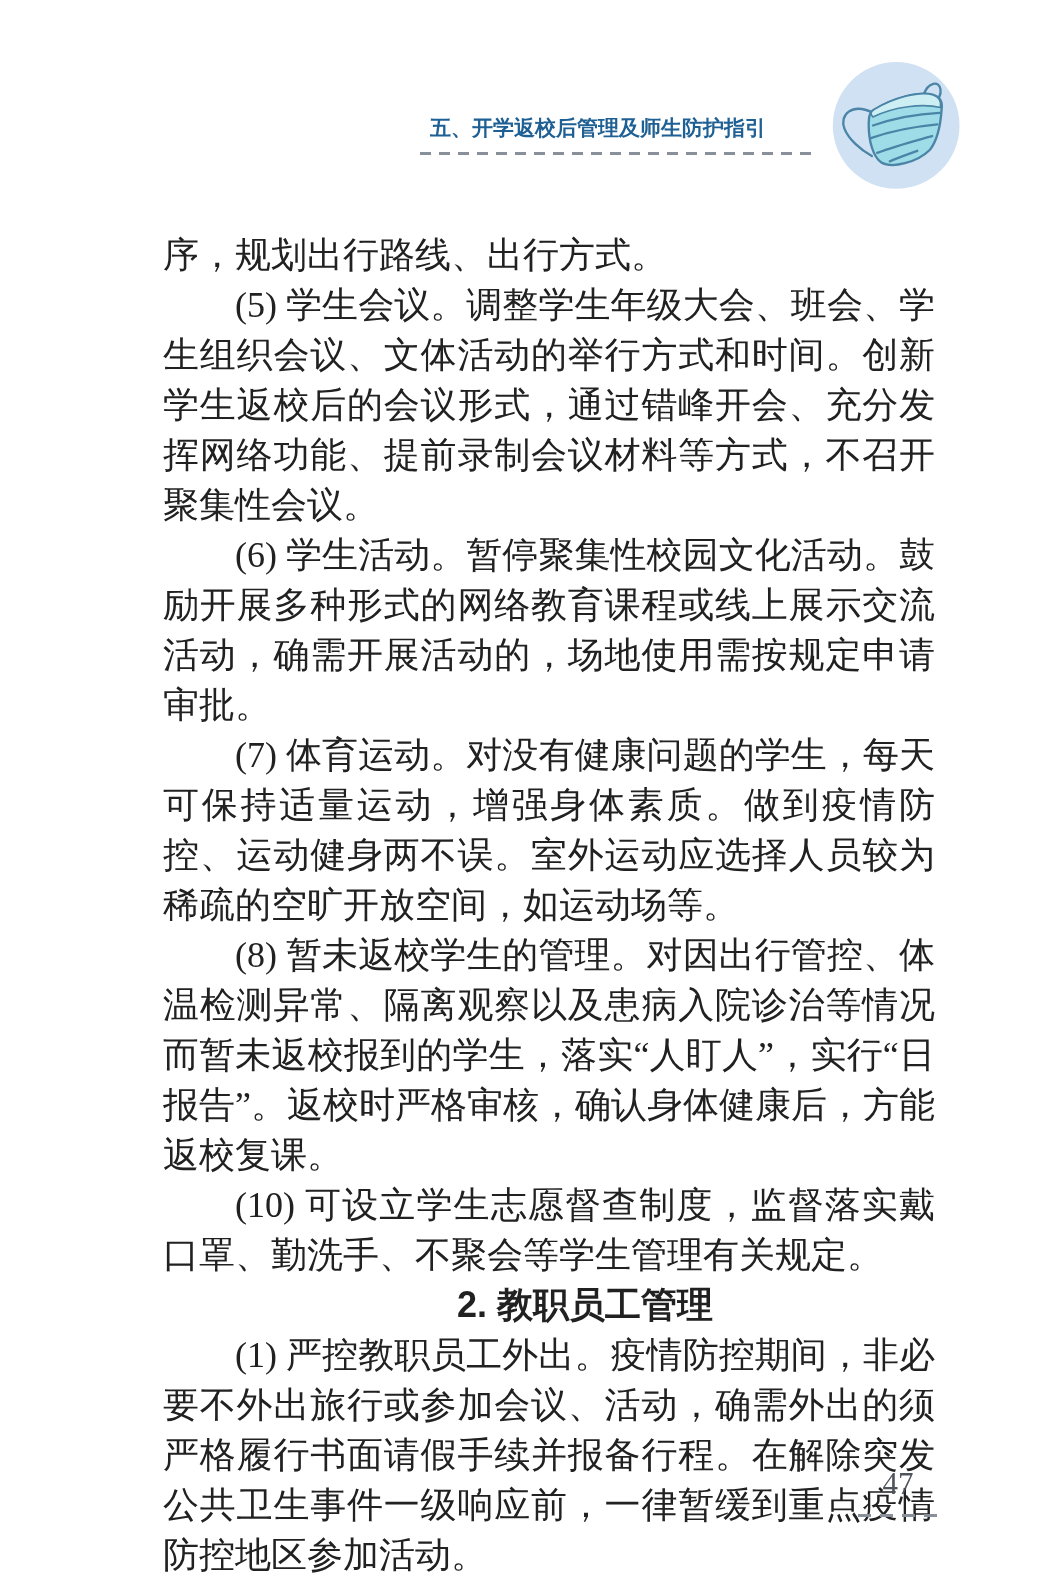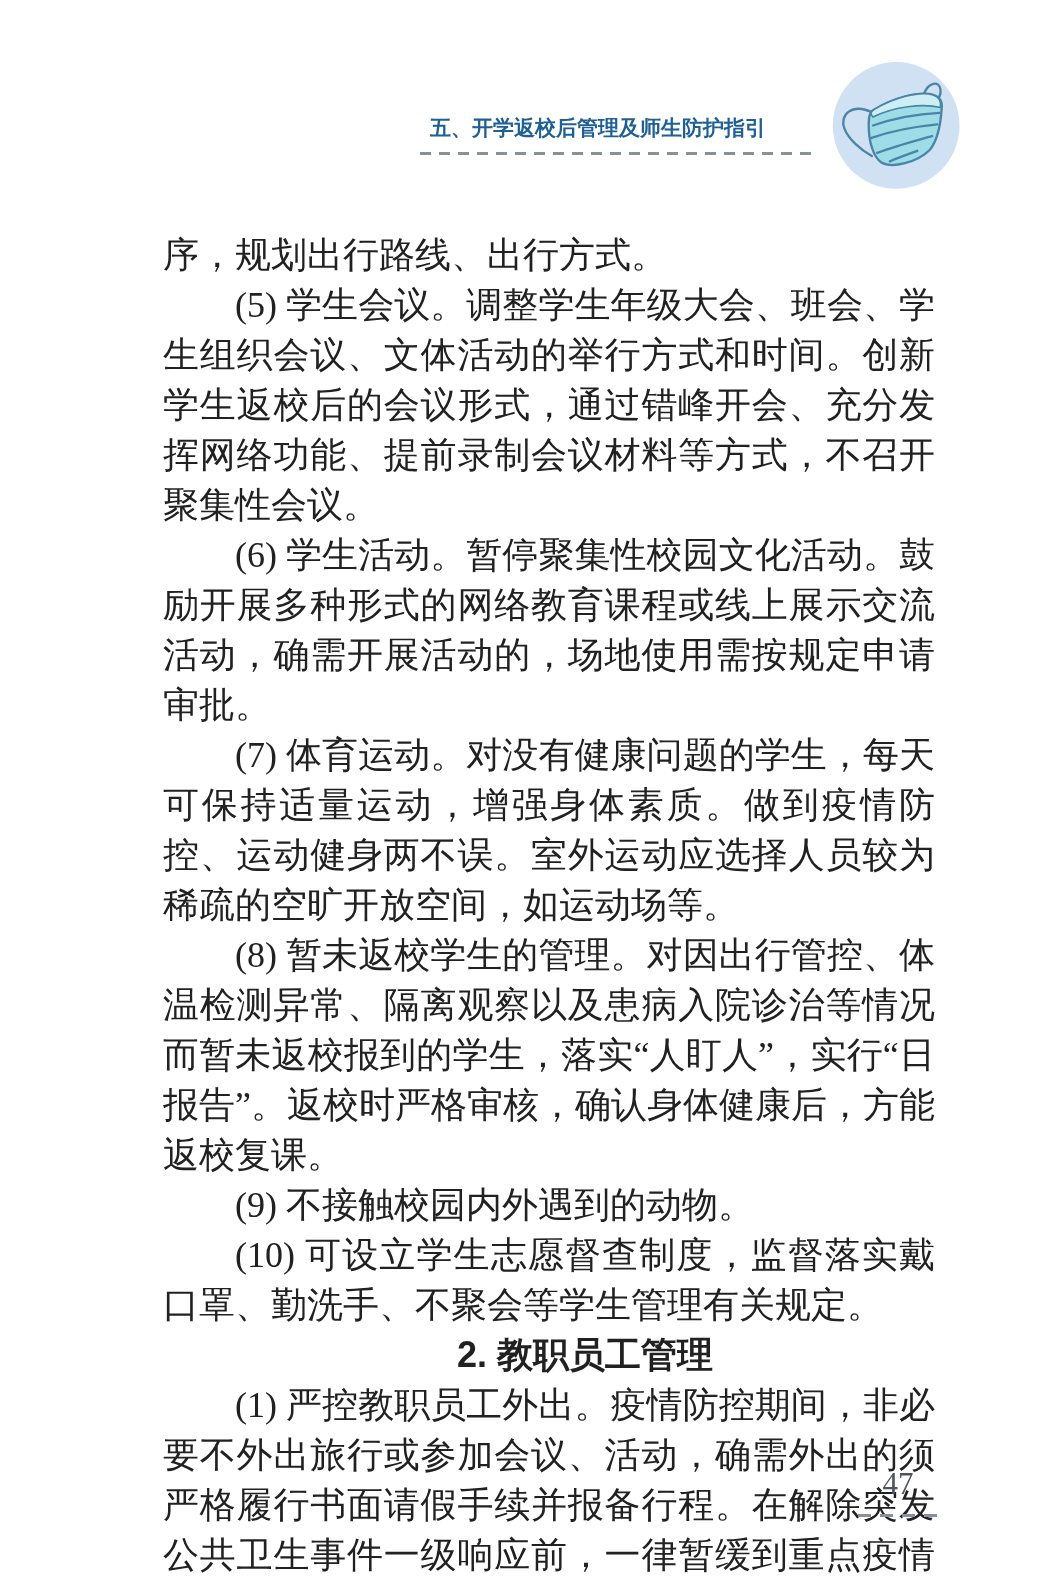--- a/index.html
+++ b/index.html
@@ -120,21 +120,20 @@
       </svg>
     </div>
   </header>
 
   <main class="doc-body">
       <p class="para plain">序，规划出行路线、出行方式。</p>
       <p class="para indent">(5) 学生会议。调整学生年级大会、班会、学生组织会议、文体活动的举行方式和时间。创新学生返校后的会议形式，通过错峰开会、充分发挥网络功能、提前录制会议材料等方式，不召开聚集性会议。</p>
       <p class="para indent">(6) 学生活动。暂停聚集性校园文化活动。鼓励开展多种形式的网络教育课程或线上展示交流活动，确需开展活动的，场地使用需按规定申请审批。</p>
       <p class="para indent">(7) 体育运动。对没有健康问题的学生，每天可保持适量运动，增强身体素质。做到疫情防控、运动健身两不误。室外运动应选择人员较为稀疏的空旷开放空间，如运动场等。</p>
       <p class="para indent">(8) 暂未返校学生的管理。对因出行管控、体温检测异常、隔离观察以及患病入院诊治等情况而暂未返校报到的学生，落实“人盯人”，实行“日报告”。返校时严格审核，确认身体健康后，方能返校复课。</p>
-      <p class="para indent">(9) 不接触校园内外遇到的动物。</p>
       <p class="para indent">(10) 可设立学生志愿督查制度，监督落实戴口罩、勤洗手、不聚会等学生管理有关规定。</p>
       <p class="para heading">2. 教职员工管理</p>
       <p class="para indent">(1) 严控教职员工外出。疫情防控期间，非必要不外出旅行或参加会议、活动，确需外出的须严格履行书面请假手续并报备行程。在解除突发公共卫生事件一级响应前，一律暂缓到重点疫情防控地区参加活动。</p>
     </main>
 
   <footer>
     <div class="page-number">47</div>
     <div class="footer-dashes"></div>
   </footer>
 

